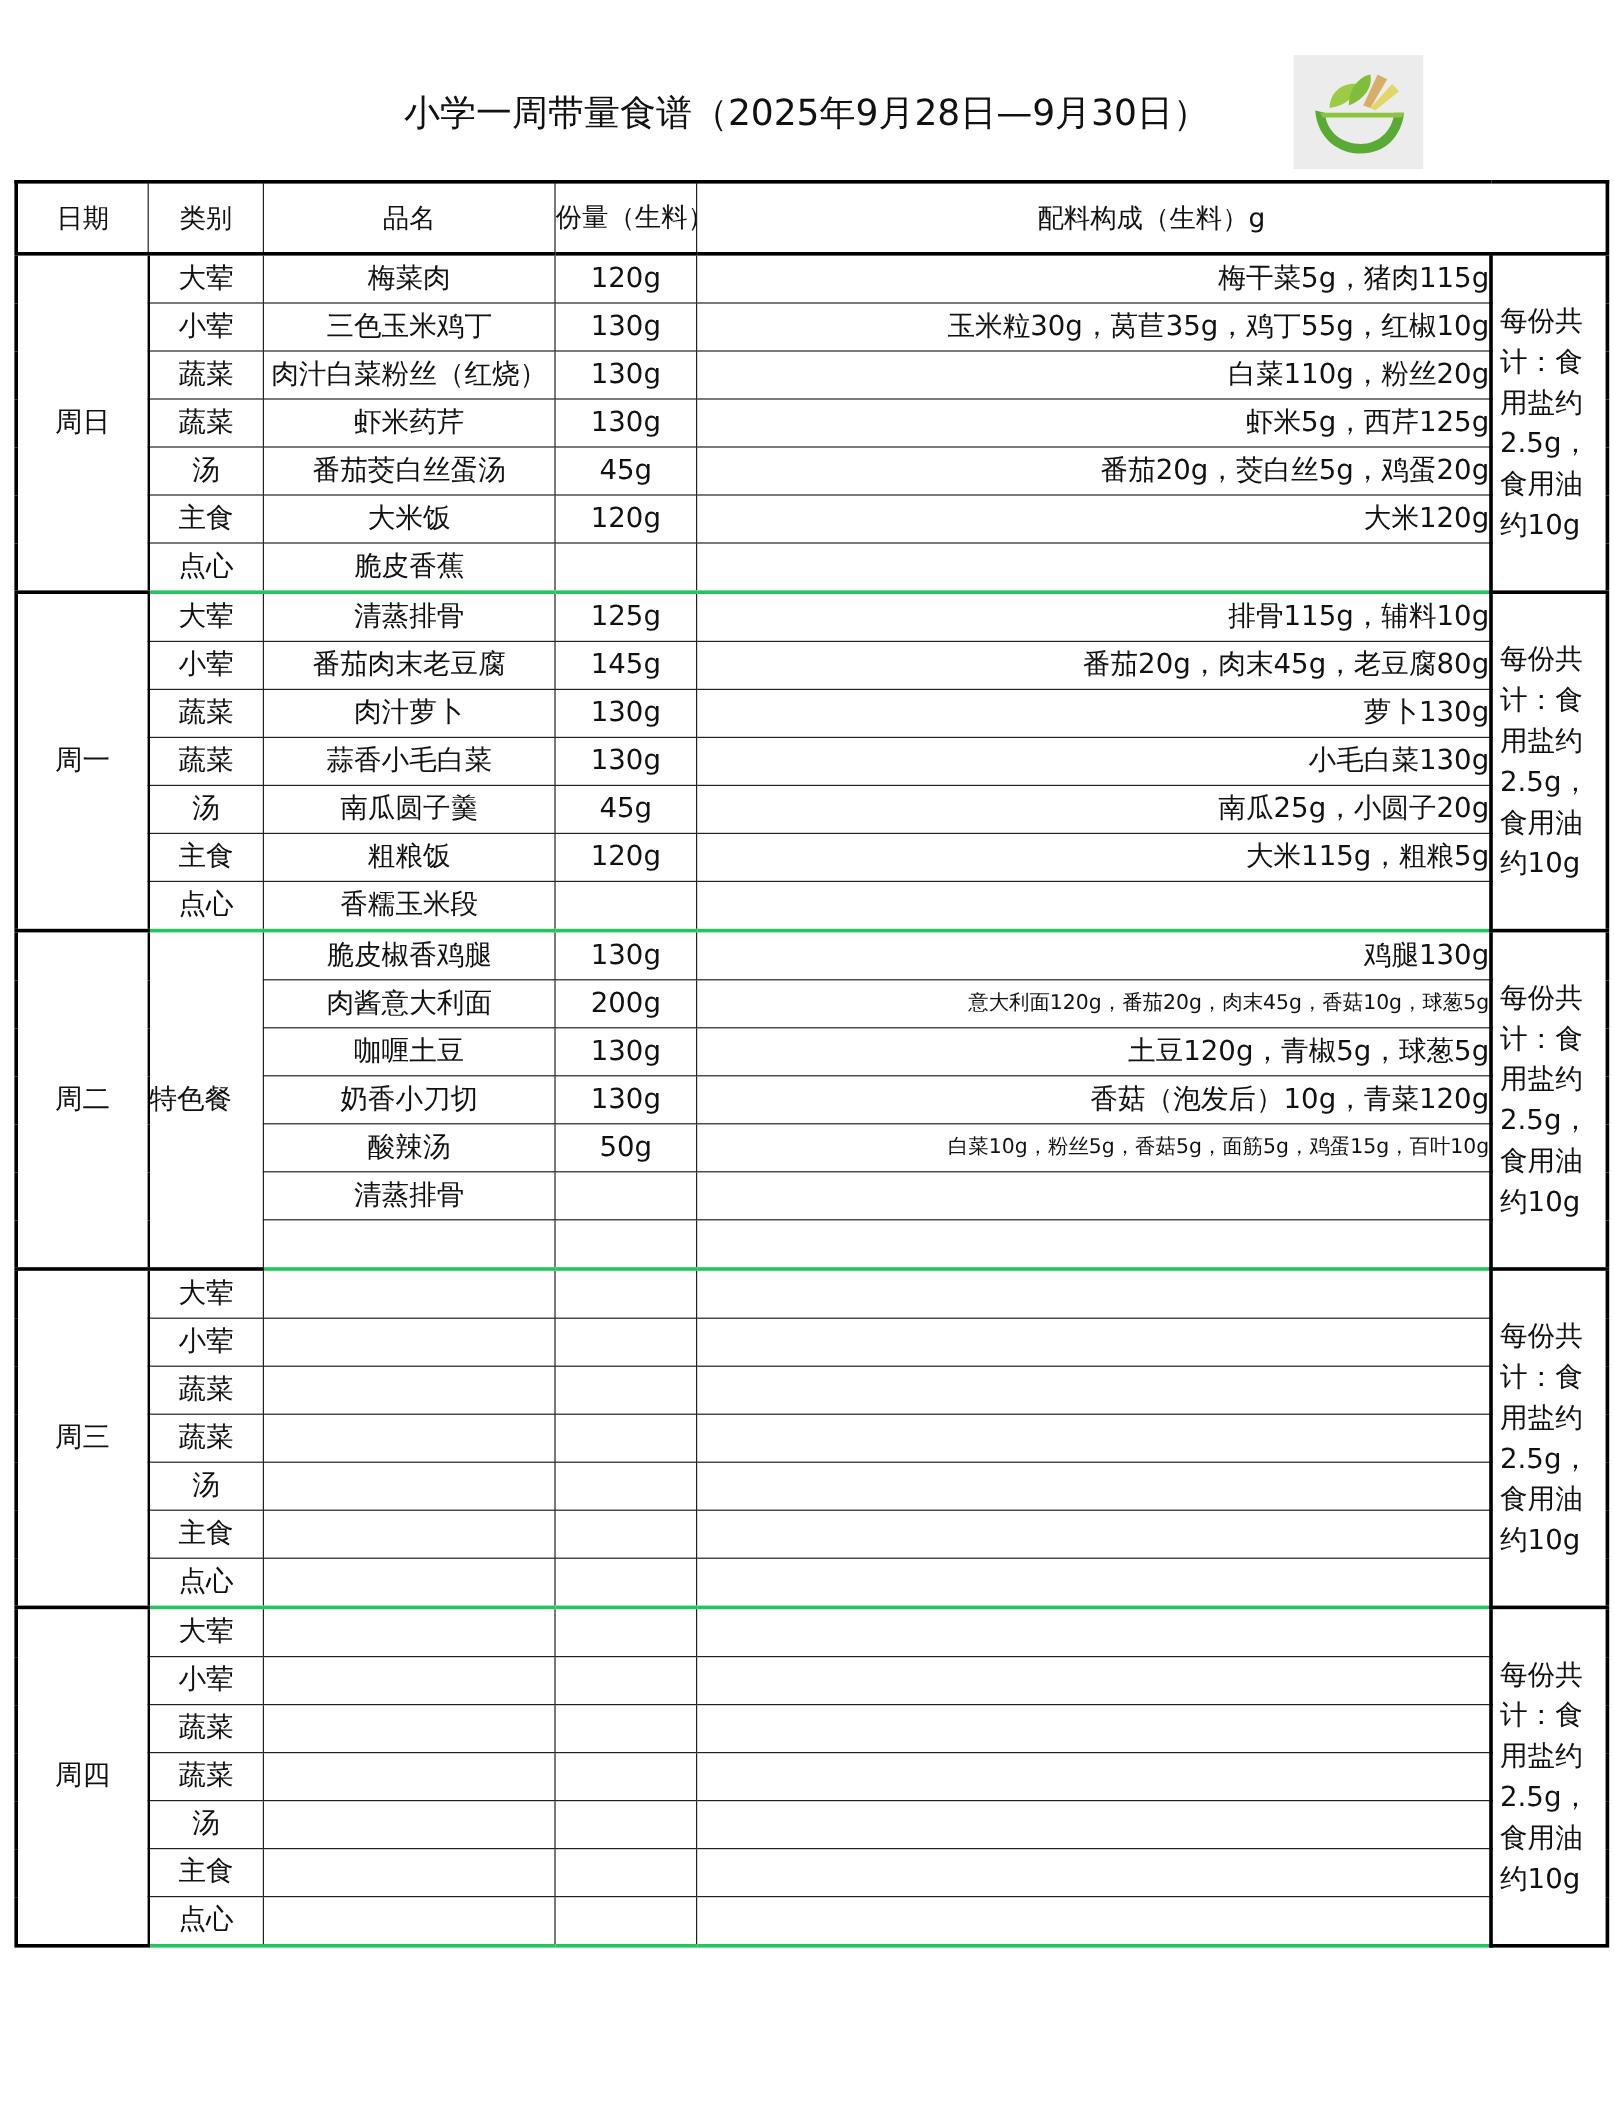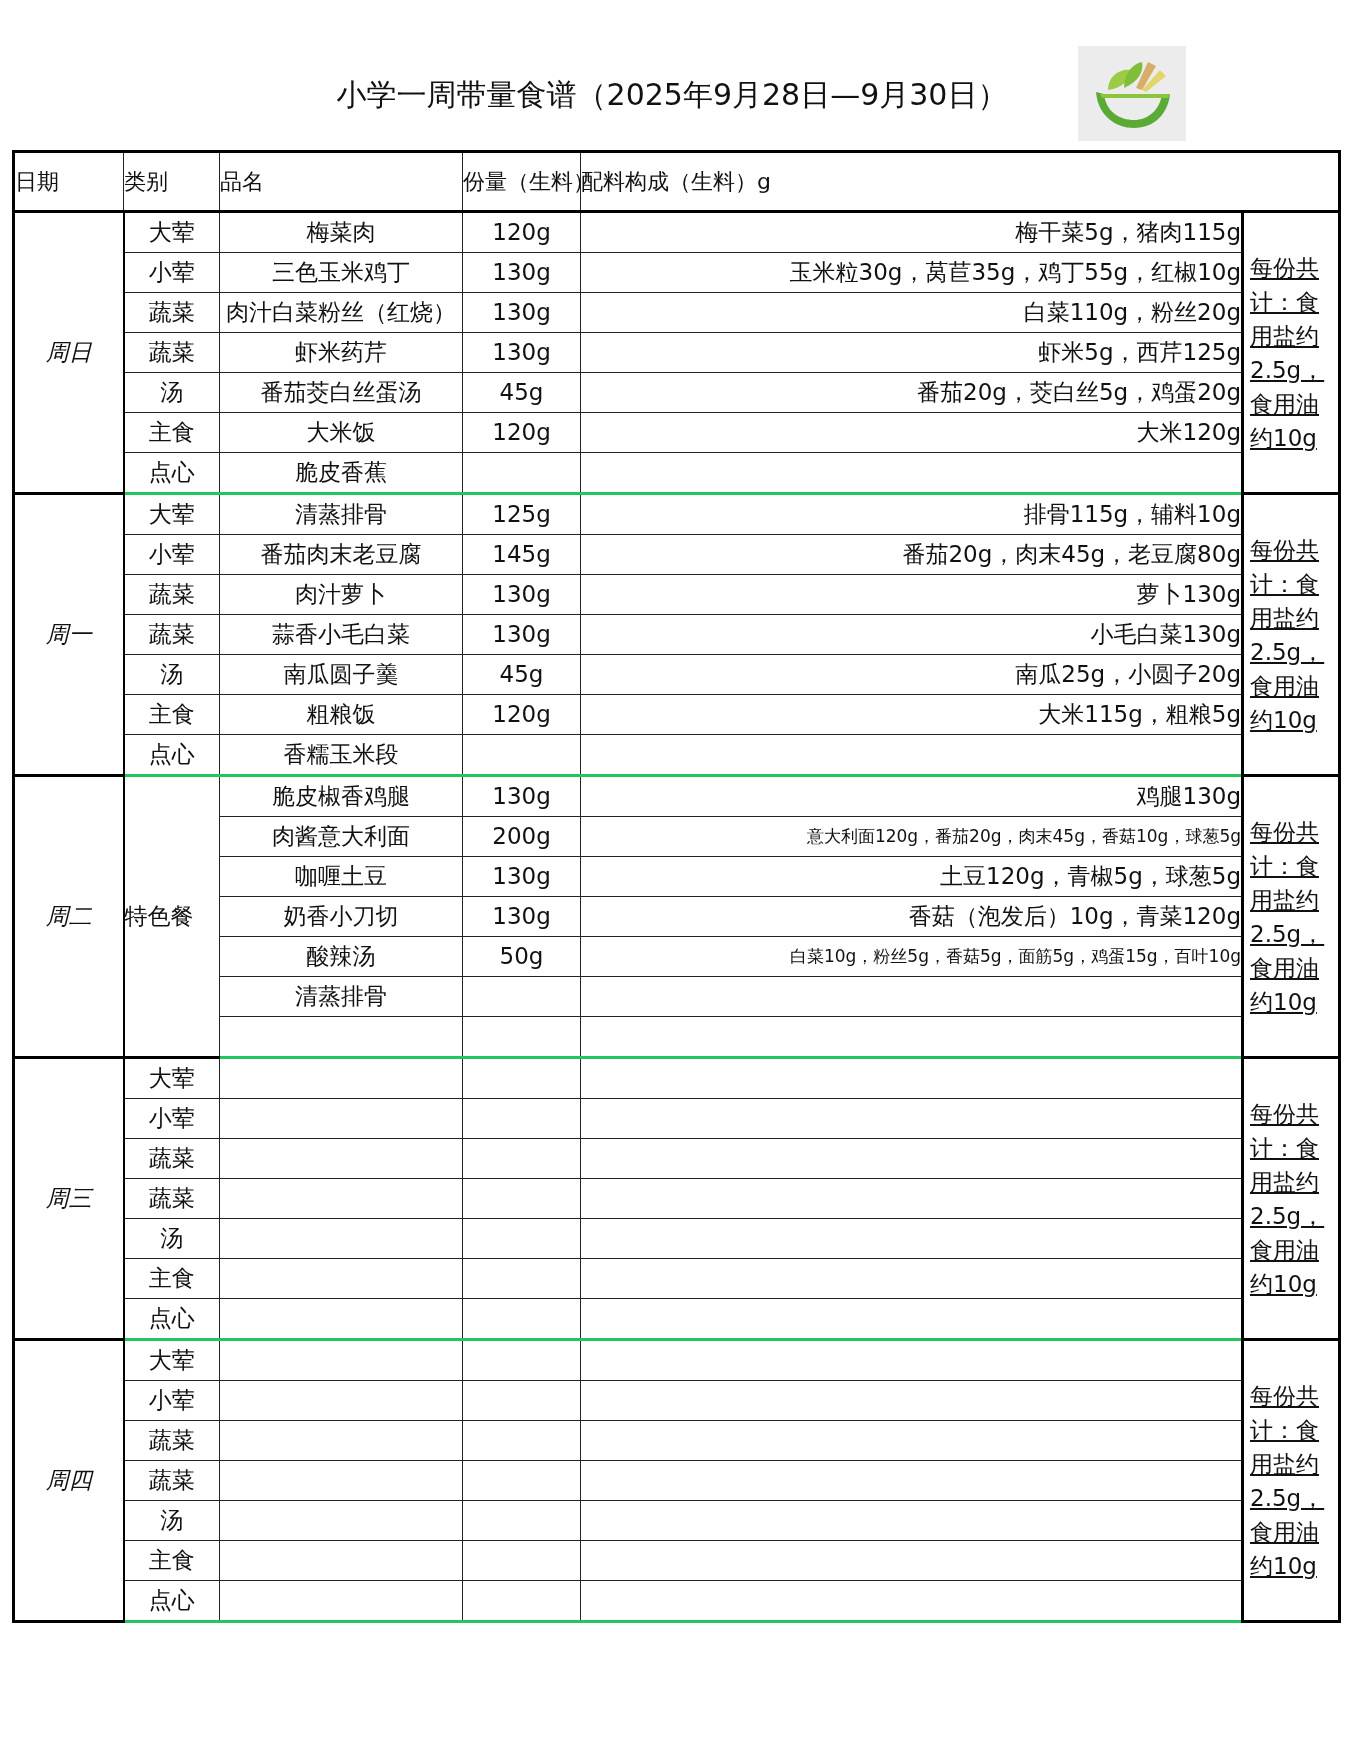--- a/index.html
+++ b/index.html
@@ -1,29 +1,29 @@
 <!DOCTYPE html>
 <html><head>
 <meta charset="utf-8">
 <style>
   html, body { margin:0; padding:0; background:#ffffff; }
   body { width:1345px; height:1753px; position:relative; font-family:"DejaVu Sans","Liberation Sans",sans-serif; color:#111; overflow:hidden; }
   .title { position:absolute; left:262px; top:72px; width:820px; text-align:center; font-size:30px; line-height:46px; letter-spacing:0px; white-space:nowrap; }
   .logo { position:absolute; left:1078px; top:46px; width:108px; height:95px; background:#ececec; display:flex; align-items:center; justify-content:center; }
   table.menu { position:absolute; left:12px; top:150px; border-collapse:collapse; table-layout:fixed; width:1326px; border:3px solid #000; }
   table.menu td, table.menu th { border:1.5px solid #222; padding:0; font-weight:normal; overflow:hidden; white-space:nowrap; }
-  table.menu th { height:57px; font-size:22px; text-align:left; vertical-align:middle; }
+  table.menu th { height:57px; font-size:22px; text-align:center; vertical-align:middle; }
   table.menu tr.hdr th { border-bottom:3px solid #000; }
   table.menu td { height:39px; font-size:23px; line-height:39px; vertical-align:bottom; }
   .c-center { text-align:center; }
   .c-ing { text-align:right; padding-left:4px !important; }
   .c-ing.small { font-size:17px !important; }
-  .day { text-align:center; vertical-align:middle !important; font-size:23px;font-style:italic; }
+  .day { text-align:center; vertical-align:middle !important; font-size:23px; }
   .cat-special { text-align:left; vertical-align:middle !important; font-size:23px; }
-  .note { vertical-align:middle !important; font-size:22px; line-height:34px !important; white-space:normal !important; padding:0 6px !important; text-align:left; border-left:3px solid #000 !important;text-decoration:underline; }
+  .note { vertical-align:middle !important; font-size:22px; line-height:34px !important; white-space:normal !important; padding:0 6px !important; text-align:left; border-left:3px solid #000 !important; }
   tr.block-end td { border-bottom:3px solid #22c55e; }
   th.qty-h { font-size:16px; line-height:24px; white-space:normal; }
   .day-cell { border-right:2px solid #000 !important; }
 </style>
 </head>
 <body>
 
 <div class="title">小学一周带量食谱（2025年9月28日—9月30日）</div>
 
 <div class="logo">

